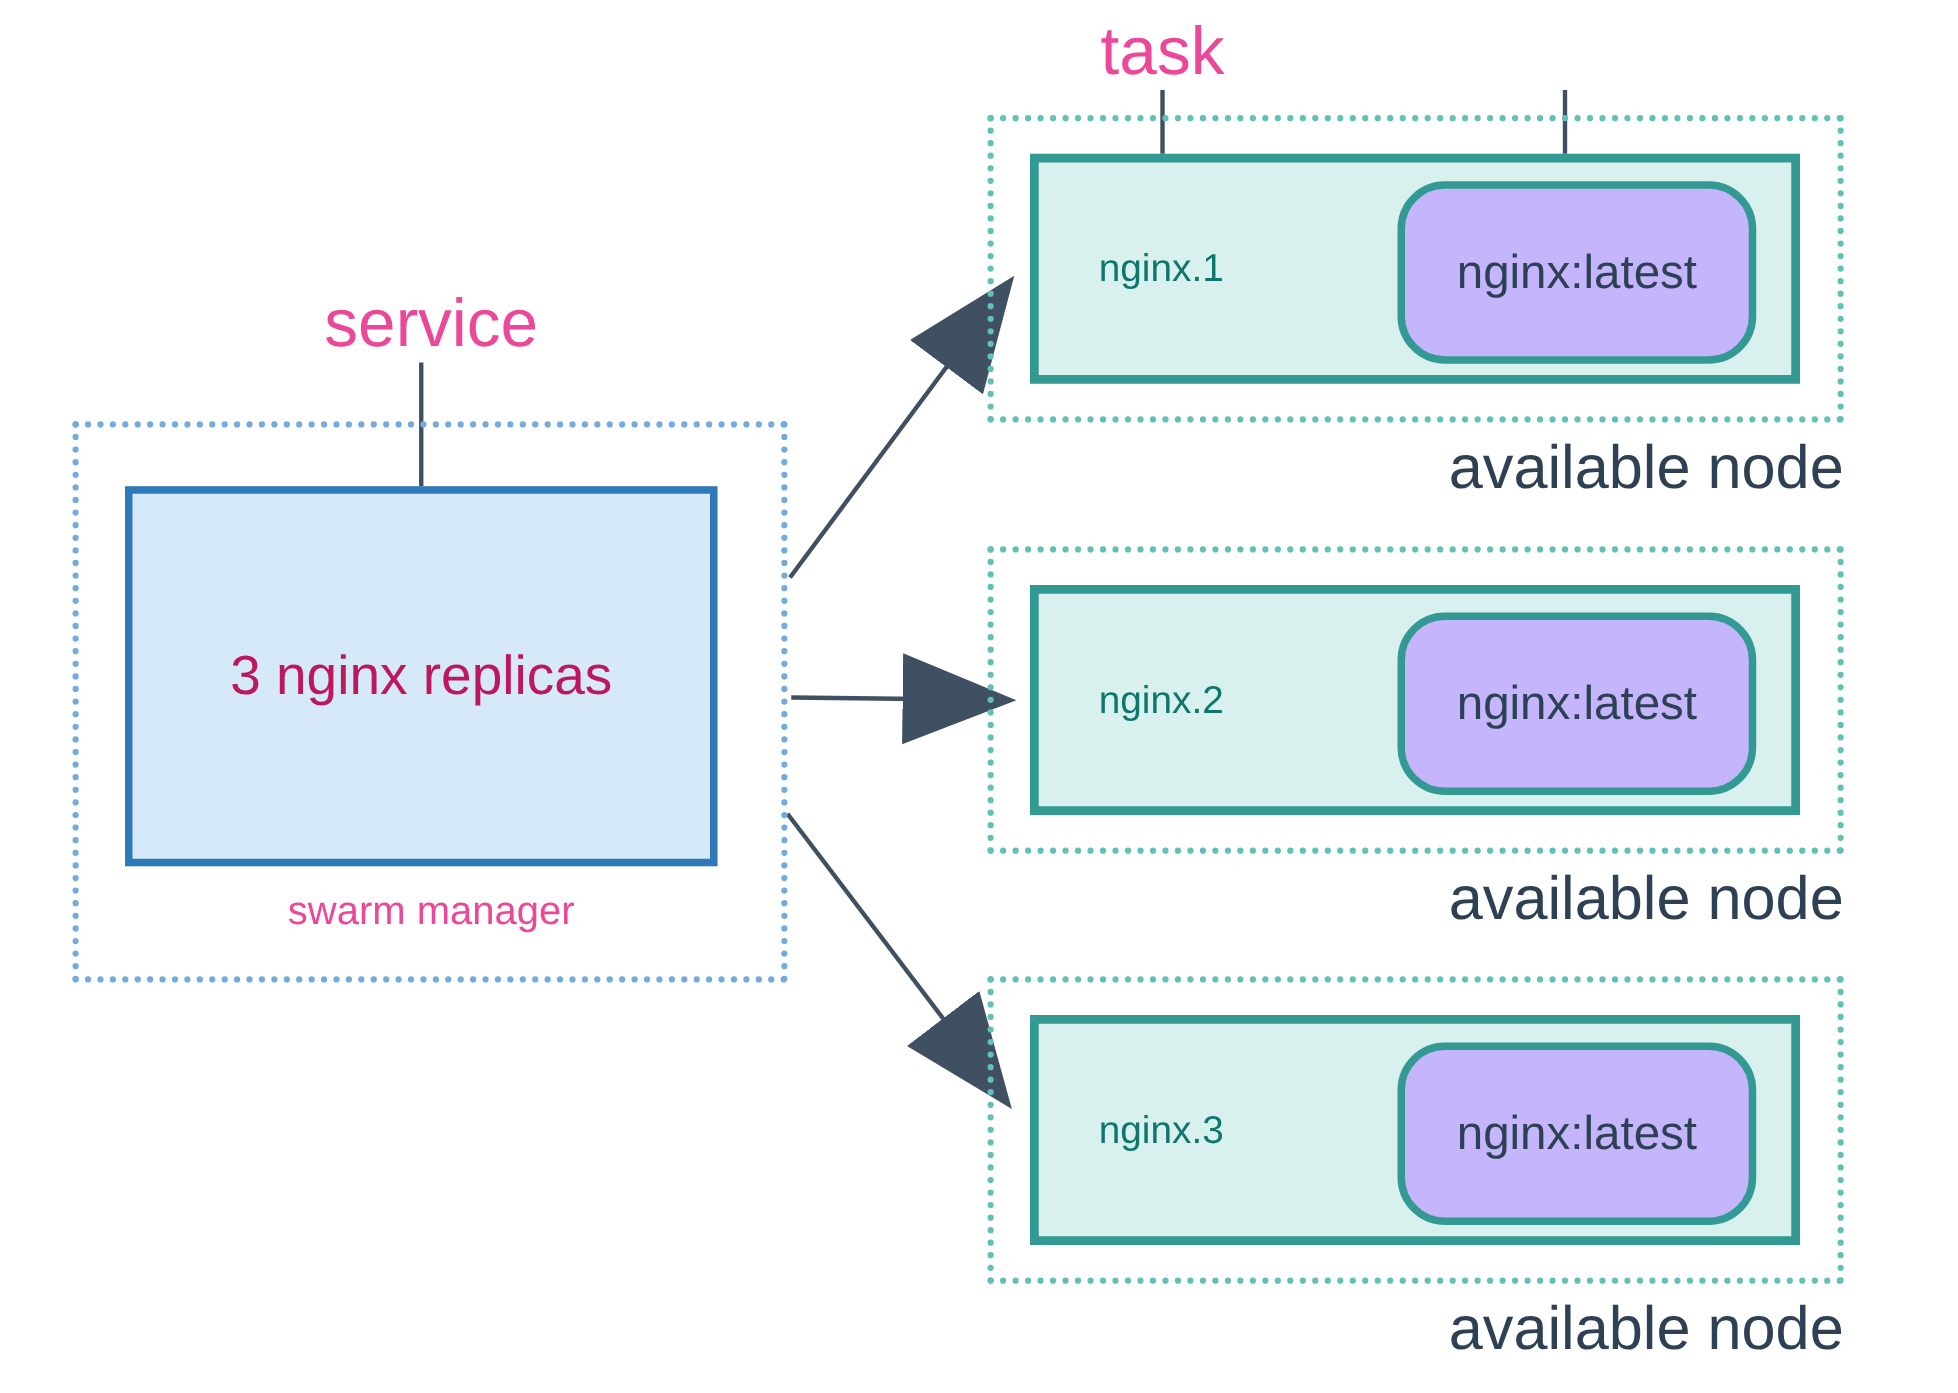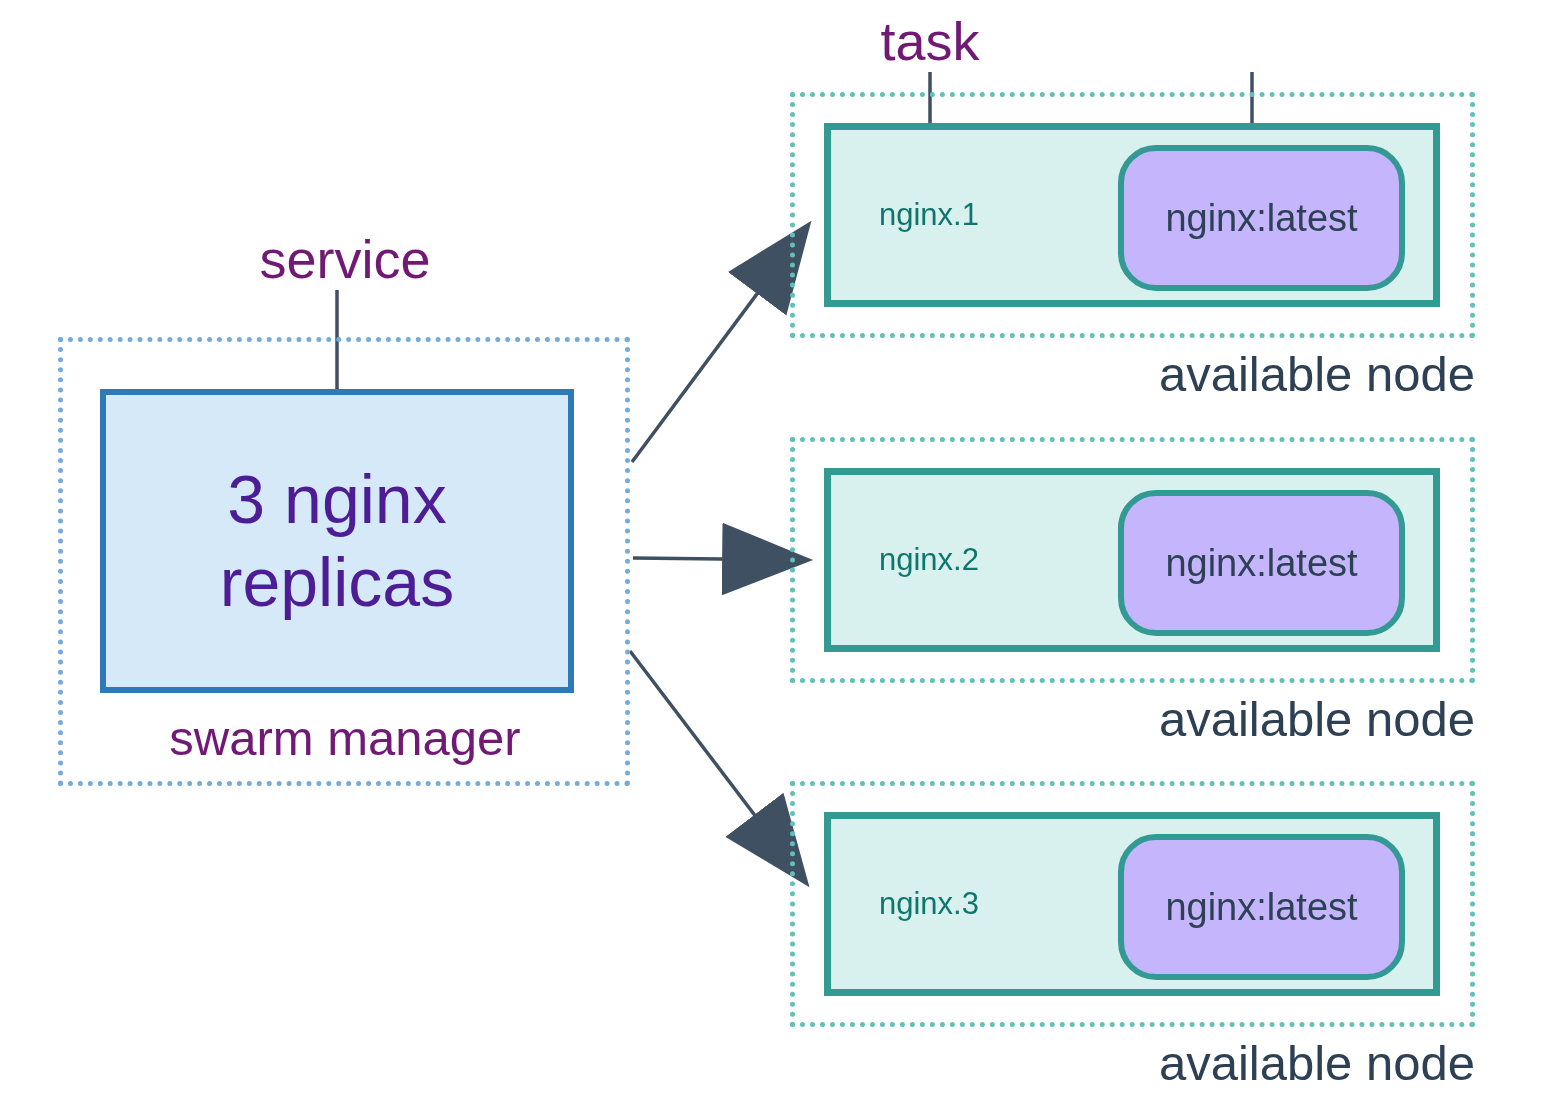--- a/index.html
+++ b/index.html
@@ -9,48 +9,48 @@
   .stage {
     position:relative;
     width:1566px;
     height:1114px;
     background:#ffffff;
     overflow:hidden;
   }
 
   .lbl {
     position:absolute;
-    color:#701a75;
+    color:#ec4899;
     text-align:center;
     white-space:nowrap;
   }
   .lbl-big { font-size:54px; }
-  .lbl-mid { font-size:49px; }
+  .lbl-mid { font-size:32px; }
 
   
   .manager-dashed {
     position:absolute;
     left:58px; top:337px;
     width:572px; height:449px;
     border:5px dotted #74abdd;
     background:transparent;
   }
   .service-box {
     position:absolute;
     left:100px; top:389px;
     width:474px; height:304px;
     background:#d6e9f8;
     border:6px solid #2e79b8;
     display:flex; align-items:center; justify-content:center;
   }
   .service-box .inner {
     width:330px;
-    font-size:68px;
+    font-size:44px;
     line-height:1.22;
-    color:#4c1d95;
+    color:#be185d;
     text-align:center;
   }
 
   
   .node { position:absolute; left:790px; width:685px; height:300px; }
   .node-dashed {
     position:absolute; left:0; top:0;
     width:685px; height:246px;
     border:5px dotted #62c0b7;
   }

